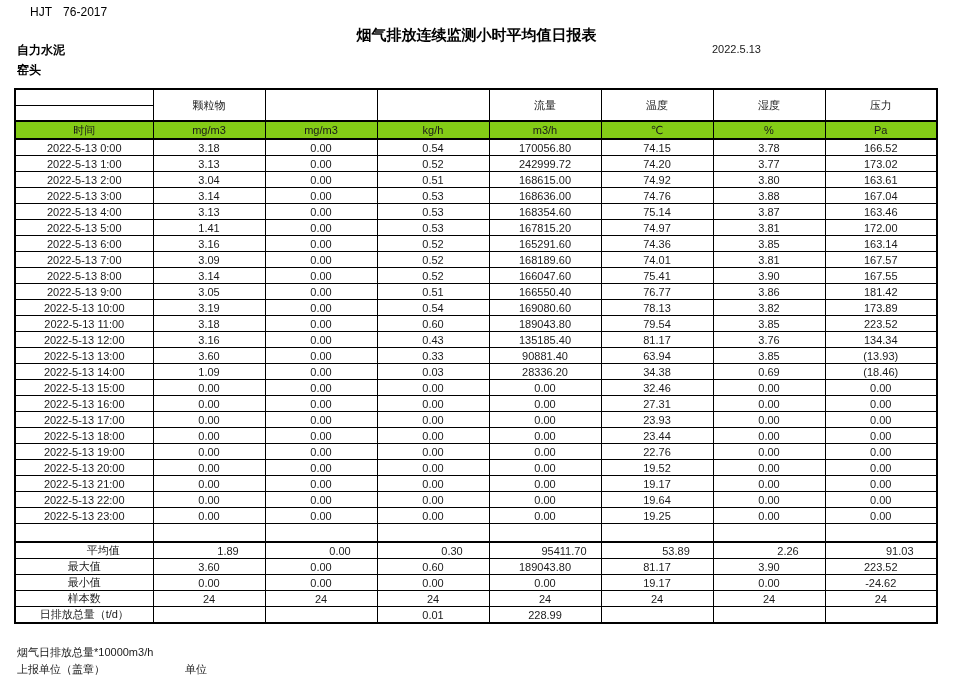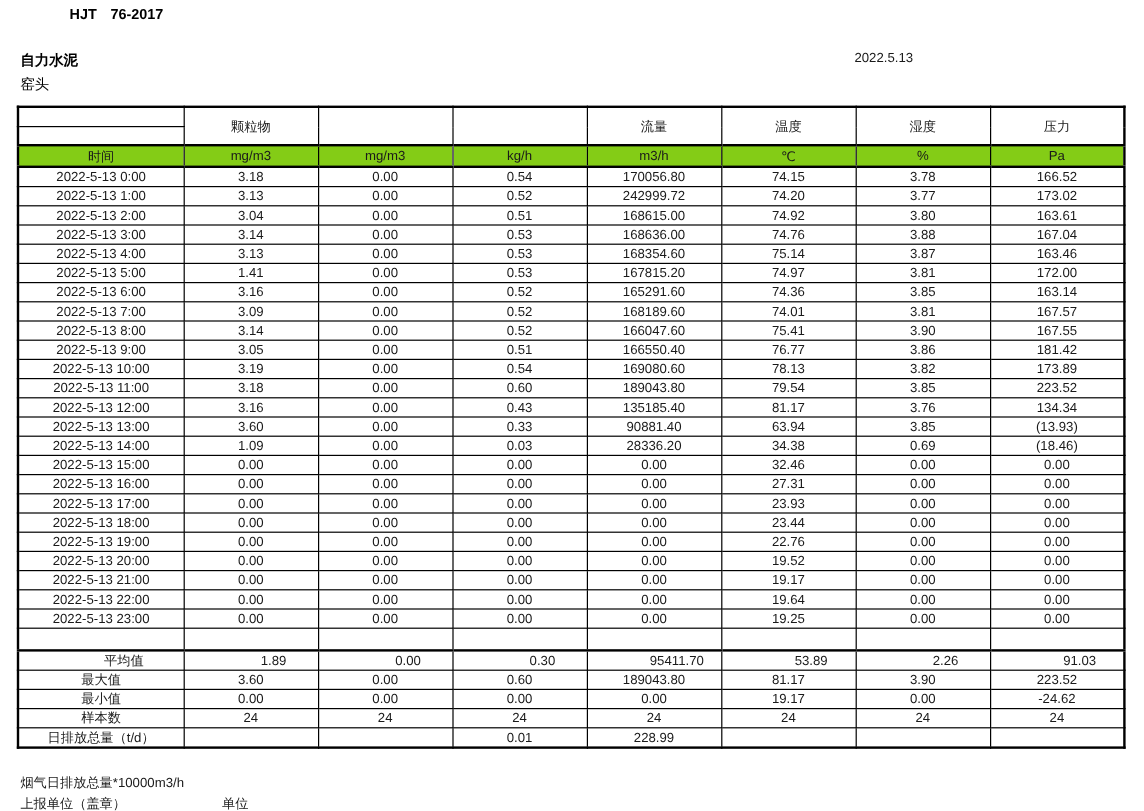--- a/index.html
+++ b/index.html
@@ -11,33 +11,33 @@
     position:relative;
     width:953px;
     height:676px;
     background:#ffffff;
     overflow:hidden;
     font-size:11px;
     color:#1a1a1a;
   }
   .doc-code{
     position:absolute;left:30px;top:5px;
-    font-weight:bold;font-size:12px;word-spacing:8px;color:#000;margin-left:28px;
+    font-weight:normal;font-size:12px;word-spacing:8px;color:#000;
   }
   .report-title{
     position:absolute;left:0;top:26px;width:100%;
     text-align:center;font-weight:bold;font-size:15px;color:#000;
   }
   .company-name{
     position:absolute;left:17px;top:42px;
     font-weight:bold;font-size:12px;color:#000;
   }
   .unit-name{
     position:absolute;left:17px;top:62px;
-    font-weight:normal;font-size:12px;color:#000;
+    font-weight:bold;font-size:12px;color:#000;
   }
   .report-date{
     position:absolute;left:712px;top:43px;font-size:11px;color:#1a1a1a;
   }
   table.report{
     position:absolute;left:14px;top:88px;
     width:922px;
     border-collapse:collapse;
     table-layout:fixed;
     font-size:11px;
@@ -74,20 +74,21 @@
   .unit-label{
     position:absolute;left:185px;top:662px;font-size:11px;color:#1a1a1a;
   }
 </style>
 </head>
 <body>
 
 <div class="page">
 
   <div class="doc-code">HJT 76-2017</div>
+  <div class="report-title">烟气排放连续监测小时平均值日报表</div>
   <div class="company-name">自力水泥</div>
   <div class="unit-name">窑头</div>
   <div class="report-date">2022.5.13</div>
 
   <table class="report">
     <colgroup>
       <col style="width:138px">
       <col style="width:112px">
         <col style="width:112px">
         <col style="width:112px">

